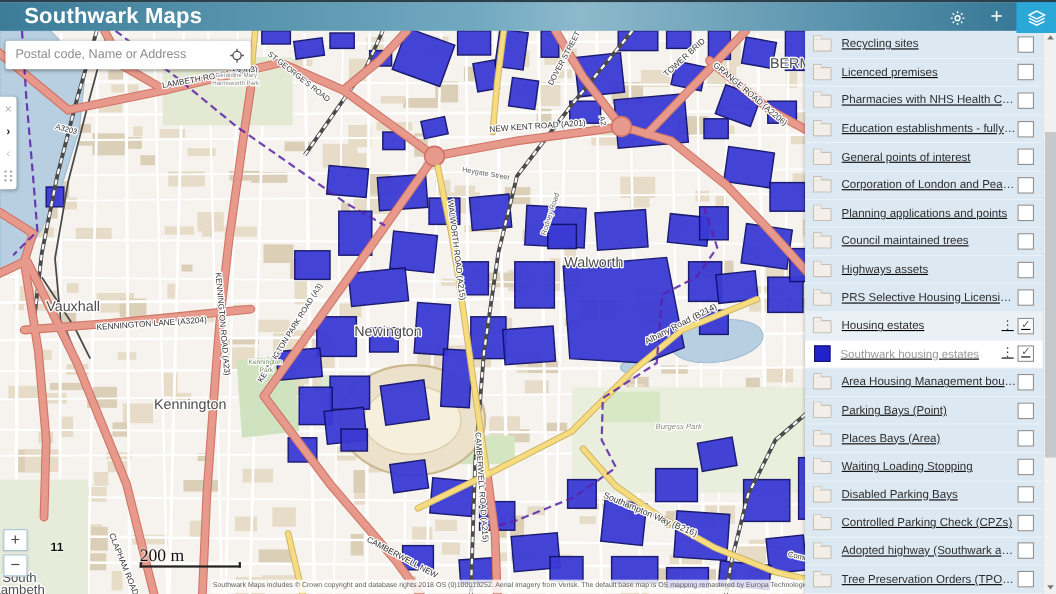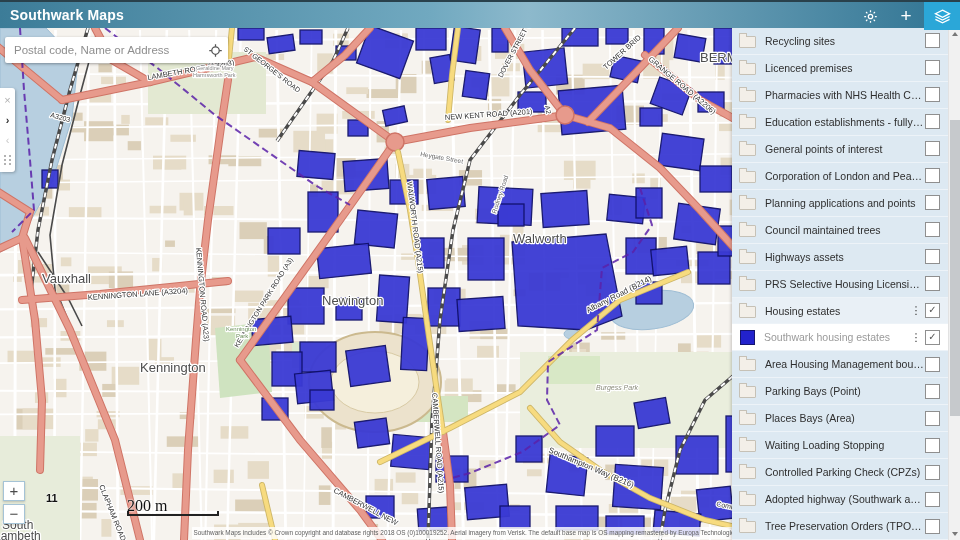--- a/index.html
+++ b/index.html
@@ -2,21 +2,21 @@
 <html><head>
 <meta charset="utf-8">
 <style>
   html,body{margin:0;padding:0;background:#888;}
   .stage{position:relative;width:960px;height:540px;overflow:hidden;
     font-family:"Liberation Sans",sans-serif;background:#f6f3ee;}
   
   .header{position:absolute;left:0;top:0;width:960px;height:28px;z-index:40;
     background:linear-gradient(90deg,#3c7c98 0%,#71a9c0 45%,#8db9cc 55%,#2f7392 100%);
     border-top:2px solid #29414c;box-sizing:border-box;display:flex;align-items:center;}
-  .app-title{color:#fff;font-size:14px;font-weight:bold;margin-left:10px;letter-spacing:.2px;}
+  .app-title{color:#fff;font-size:20px;font-weight:bold;margin-left:22px;letter-spacing:.2px;}
   .hdr-icons{position:absolute;right:0;top:0;height:28px;display:flex;align-items:stretch;}
   .hdr-btn{width:36px;display:flex;align-items:center;justify-content:center;color:#fff;
     font-size:16px;cursor:pointer;}
   .hdr-btn.active{background:#2ba7d8;}
   .hdr-btn svg{display:block;}
   
   #map-svg{position:absolute;left:0;top:0;z-index:1;}
   
   .search{position:absolute;left:5px;top:37px;width:223px;height:26px;background:#fff;z-index:30;
     border-radius:2px;box-shadow:0 1px 3px rgba(0,0,0,.35);display:flex;align-items:center;}
@@ -47,21 +47,21 @@
   .scalebar{position:absolute;left:127px;top:511px;width:92px;height:5px;z-index:30;
     border-left:2px solid #222;border-right:2px solid #222;border-bottom:2px solid #222;box-sizing:border-box;}
   
   .attrib{position:absolute;left:192px;top:527px;width:549px;height:12px;z-index:30;
     background:rgba(255,255,255,.82);font-size:6.4px;color:#606060;line-height:12px;
     text-align:center;white-space:nowrap;overflow:hidden;}
   
   .sidebar{position:absolute;left:732px;top:28px;width:216px;height:512px;z-index:35;
     background:#dde9f2;display:flex;flex-direction:column;box-shadow:-1px 0 3px rgba(0,0,0,.2);}
   .row{flex:1;display:flex;align-items:center;padding:0 4px 0 7px;box-sizing:border-box;
-    border-bottom:1px solid #edf3f8;cursor:pointer;background:#dde9f2;}
+    border-bottom:1px solid #edf3f8;cursor:pointer;background:#dde9f2;text-decoration:underline;}
   .row.hl{background:#e9f0f6;}
   .row.child{background:#ffffff;}
   .row .lbl{flex:1;font-size:10.5px;color:#2e2e2e;white-space:nowrap;overflow:hidden;
     text-overflow:ellipsis;margin-left:9px;}
   .row.child .lbl{color:#9a9a9a;}
   .folder{width:15px;height:10px;background:#f3efe8;border:1px solid #c6c1b6;border-radius:1px;
     position:relative;flex:0 0 auto;margin-top:2px;}
   .folder:before{content:"";position:absolute;left:-1px;top:-4px;width:6px;height:3px;
     background:#f3efe8;border:1px solid #c6c1b6;border-bottom:none;border-radius:1px 1px 0 0;}
   .swatch{width:13px;height:13px;background:#2222cc;border:1px solid #15156e;flex:0 0 auto;margin-left:1px;}
@@ -691,20 +691,25 @@
         <span class="lbl">Places Bays (Area)</span>
         <span class="cb"></span>
       </div>
       <div class="row">
         <span class="folder"></span>
         <span class="lbl">Waiting Loading Stopping</span>
         <span class="cb"></span>
       </div>
       <div class="row">
         <span class="folder"></span>
+        <span class="lbl">Disabled Parking Bays</span>
+        <span class="cb"></span>
+      </div>
+      <div class="row">
+        <span class="folder"></span>
         <span class="lbl">Controlled Parking Check (CPZs)</span>
         <span class="cb"></span>
       </div>
       <div class="row">
         <span class="folder"></span>
         <span class="lbl">Adopted highway (Southwark and TfL)</span>
         <span class="cb"></span>
       </div>
       <div class="row">
         <span class="folder"></span>

